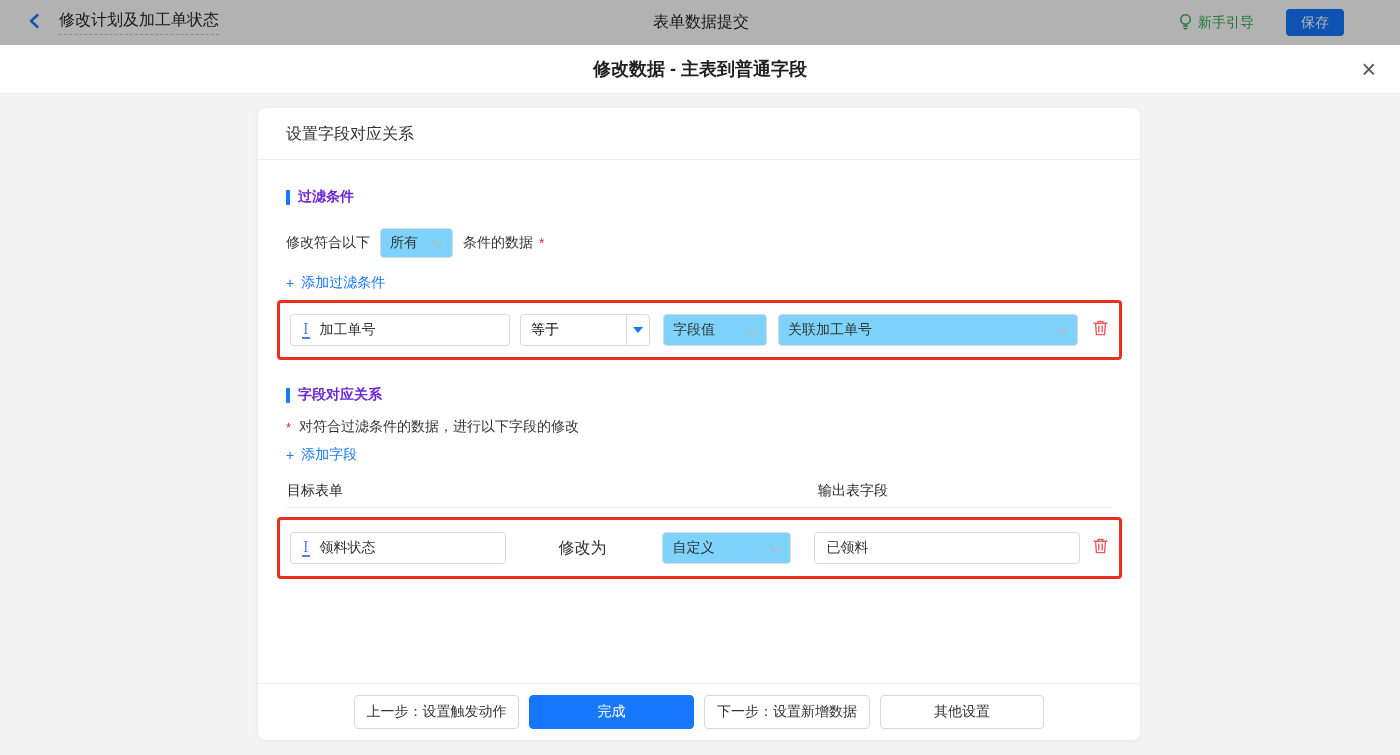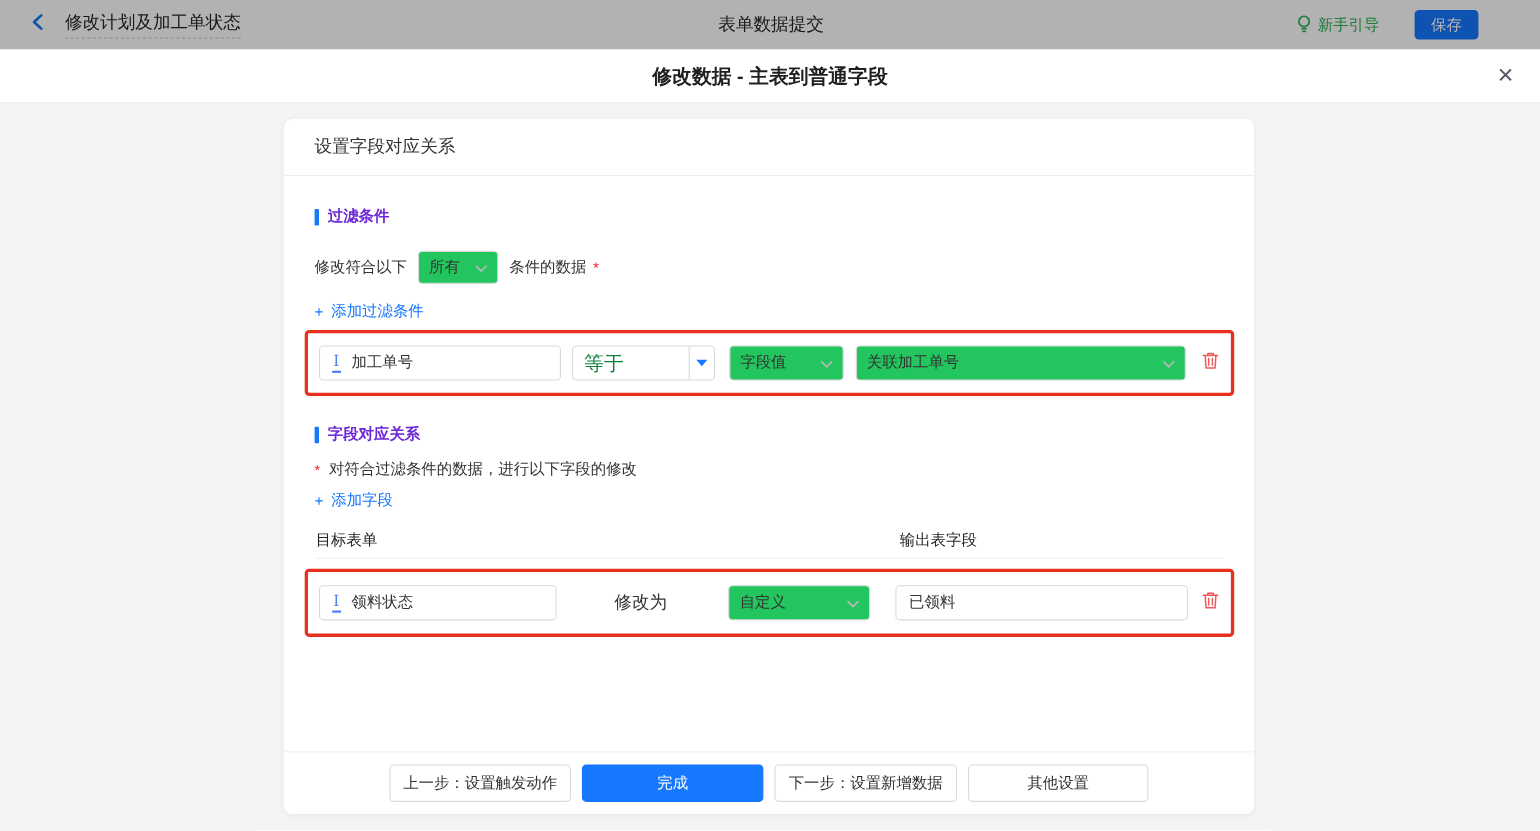--- a/index.html
+++ b/index.html
@@ -24,37 +24,37 @@
   .modal-body { position:relative; height:661px; background:#f4f4f5; }
   .card { position:absolute; left:258px; top:14px; width:882px; height:632px; background:#fff; border-radius:8px; box-shadow:0 1px 6px rgba(0,0,0,0.05); }
   .card-title { height:52px; line-height:52px; padding:0 28px; font-size:16px; color:#333; border-bottom:1px solid #eeeeee; }
   .card-content { padding:0 28px; }
 
   .section-title { display:flex; align-items:center; gap:8px; margin-top:28px; }
   .section-bar { width:4px; height:15px; background:#1677ff; border-radius:1px; }
   .section-label { font-size:14px; font-weight:bold; color:#6d28d9; }
 
   .filter-line { display:flex; align-items:center; margin-top:22px; font-size:14px; color:#333; }
-  .sel { display:flex; align-items:center; justify-content:space-between; border:1px solid #d9d9d9; border-radius:4px; background:#22c55e; height:30px; padding:0 9px; cursor:pointer; font-size:14px; color:#333; }
+  .sel { display:flex; align-items:center; justify-content:space-between; border:1px solid #d9d9d9; border-radius:4px; background:#7dd3fc; height:30px; padding:0 9px; cursor:pointer; font-size:14px; color:#333; }
   .sel-all { width:73px; margin:0 10px; }
   .req { color:#f5222d; margin-left:6px; font-size:14px; }
 
   .add-link { display:flex; align-items:center; gap:7px; color:#1677ff; font-size:14px; margin-top:16px; cursor:pointer; width:fit-content; }
 
   .annotated { border:3px solid #e8301e; border-radius:4px; margin-left:-9px; margin-right:-10px; padding:11px 10px; display:flex; align-items:center; }
   .annotated.row1 { margin-top:8px; }
   .annotated.row2 { margin-top:9px; padding:12px 10px; }
 
   .input-box { display:flex; align-items:center; gap:10px; border:1px solid #d9d9d9; border-radius:4px; height:32px; padding:0 11px; background:#fff; font-size:14px; color:#333; }
   .w220 { width:220px; }
   .w270 { width:270px; }
   .ticon { font-family:"DejaVu Serif", serif; font-size:14px; line-height:1; color:#4f7df9; border-bottom:2px solid #4f7df9; padding:0 1px 1px 1px; }
 
   .op-select { display:flex; align-items:stretch; border:1px solid #d9d9d9; border-radius:4px; height:32px; width:130px; margin-left:10px; background:#fff; cursor:pointer; }
-  .op-main { flex:1; display:flex; align-items:center; padding:0 10px; font-size:18px; color:#15803d; }
+  .op-main { flex:1; display:flex; align-items:center; padding:0 10px; font-size:14px; color:#000000; }
   .op-caret { width:23px; border-left:1px solid #d9d9d9; display:flex; align-items:center; justify-content:center; }
   .tri-down { width:0; height:0; border-left:5px solid transparent; border-right:5px solid transparent; border-top:6px solid #1677ff; }
 
   .sel-mid { width:104px; height:32px; margin-left:13px; }
   .sel-wide { width:300px; height:32px; margin-left:11px; }
   .sel-custom { width:131px; height:32px; margin-left:49px; }
 
   .trash { margin-left:14px; display:flex; align-items:center; cursor:pointer; }
 
   .desc-line { display:flex; align-items:flex-start; gap:8px; margin-top:14px; font-size:14px; color:#333; }

